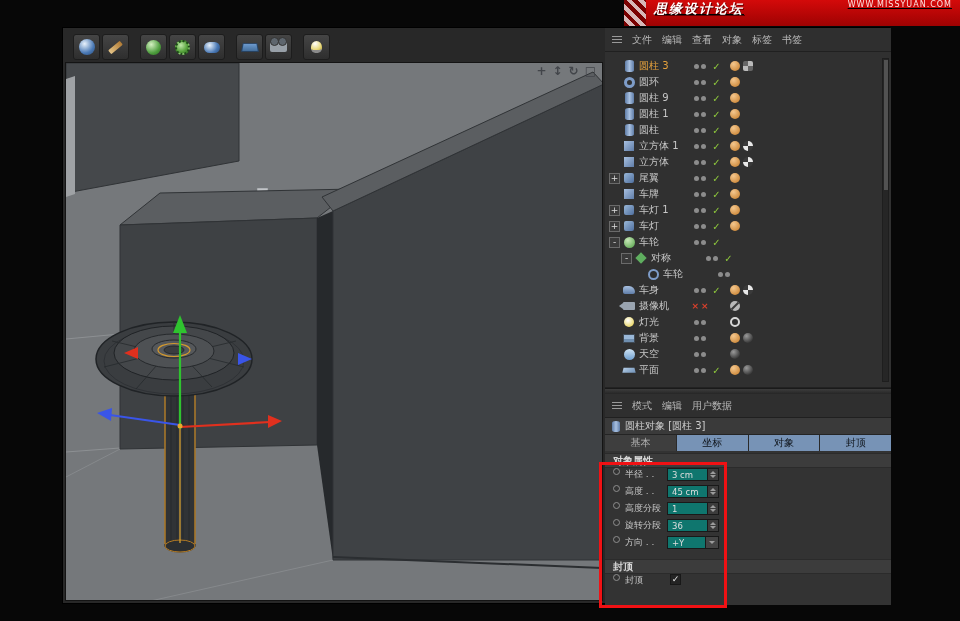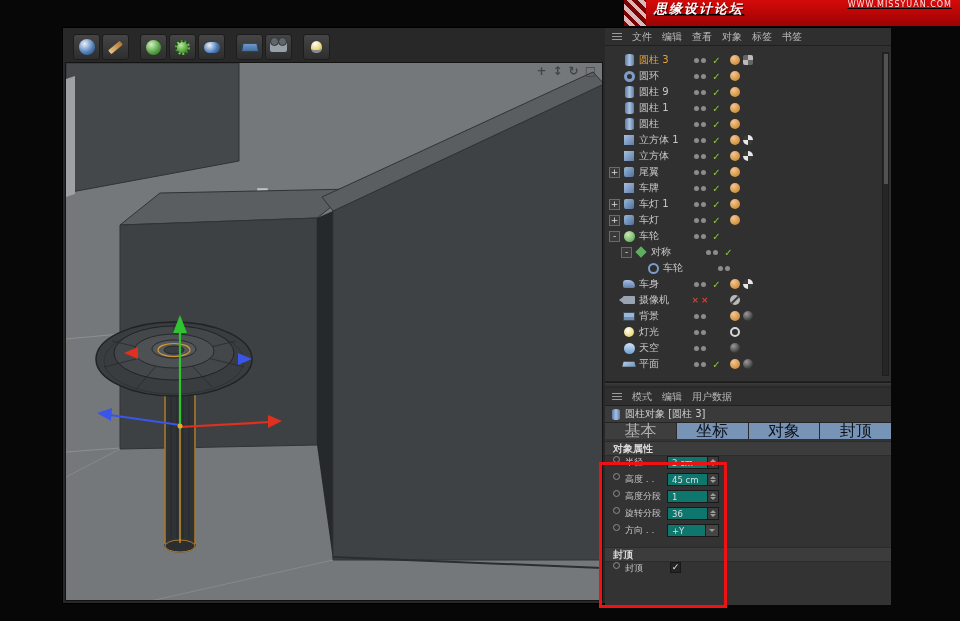--- a/index.html
+++ b/index.html
@@ -52,21 +52,21 @@
 
   
   .viewport{position:absolute;left:2px;top:34px;width:538px;height:539px;background:#75787b;
             border:1px solid #141414;overflow:hidden;}
   .vctrls{position:absolute;top:2px;right:6px;display:flex;gap:6px;z-index:3;}
   .vcg{color:#42454a;font-size:12px;font-weight:bold;line-height:12px;cursor:default;}
 
   
   .rpanel{position:absolute;left:542px;top:0;width:286px;height:577px;background:#333;
           display:flex;flex-direction:column;}
-  .pmenu{height:18px;background:#2f2f2f;border-bottom:1px solid #202020;display:flex;
+  .pmenu{height:24px;background:#2f2f2f;border-bottom:1px solid #202020;display:flex;
          align-items:center;gap:10px;padding:8px 7px;color:#b8b8b8;font-size:10px;flex:0 0 auto;}
   .ham{width:10px;height:8px;flex:0 0 auto;
        background:repeating-linear-gradient(180deg,#9a9a9a 0 1px,transparent 1px 3px);}
   .pmi{white-space:nowrap;cursor:default;}
 
   
   .tree{height:336px;background:#303030;border-bottom:1px solid #222;position:relative;
         padding-top:6px;flex:0 0 auto;overflow:hidden;}
   .trow{height:16px;display:flex;align-items:center;font-size:10px;color:#c8c8c8;}
   .expander{width:11px;height:11px;margin-right:1px;flex:0 0 auto;display:flex;align-items:center;
@@ -97,21 +97,21 @@
 
   .splitter{height:6px;background:linear-gradient(180deg,#3c3c3c,#262626);
         border-top:1px solid #1a1a1a;flex:0 0 auto;}
 
   .amtitle{height:17px;background:#3a3a3a;border-bottom:1px solid #242424;display:flex;
         align-items:center;gap:5px;padding:0 7px;color:#cfcfcf;font-size:10px;flex:0 0 auto;}
   .mini-cyl{width:8px;height:11px;border-radius:4px/2px;
         background:linear-gradient(90deg,#5f7da8,#a8c0e0,#5f7da8);}
 
   .tabs{height:16px;display:flex;gap:1px;background:#2a2a2a;flex:0 0 auto;}
-  .tab{flex:1;display:flex;align-items:center;justify-content:center;font-size:16px;
+  .tab{flex:1;display:flex;align-items:center;justify-content:center;font-size:10px;
         background:#3e3e3e;color:#b0b0b0;cursor:default;}
   .tab.active{background:#7793b6;color:#0d1218;}
 
   .attr{flex:1;background:#333;padding-top:2px;}
   .sect{height:15px;display:flex;align-items:center;padding-left:8px;color:#d8d8d8;
         font-size:10px;font-weight:bold;background:#3c3c3c;
         border-top:1px solid #2b2b2b;border-bottom:1px solid #2b2b2b;}
   .sect.capsect{margin-top:6px;}
   .frow{height:17px;display:flex;align-items:flex-start;padding-left:8px;font-size:9px;color:#c6c6c6;}
   .circ{width:7px;height:7px;border:1px solid #8e8e8e;border-radius:50%;margin-right:5px;
@@ -532,46 +532,46 @@
               <span class="dotx">×</span>
             </span>
             <span class="chk"></span>
             <span class="tags">
               <span class="tag tag-nodraw"></span>
             </span>
           </div>
           <div class="trow" style="padding-left: 4px;">
             <span class="expander empty"></span>
             <span class="oicon">
+              <span class="oc-light"></span>
+            </span>
+            <span class="lbl">灯光</span>
+            <span class="dots">
+              <span class="dot"></span>
+              <span class="dot"></span>
+            </span>
+            <span class="chk"></span>
+            <span class="tags">
+              <span class="tag tag-target"></span>
+            </span>
+          </div>
+          <div class="trow" style="padding-left: 4px;">
+            <span class="expander empty"></span>
+            <span class="oicon">
               <span class="oc-background"></span>
             </span>
             <span class="lbl">背景</span>
             <span class="dots">
               <span class="dot"></span>
               <span class="dot"></span>
             </span>
             <span class="chk"></span>
             <span class="tags">
               <span class="tag tag-orange"></span>
               <span class="tag tag-dark"></span>
-            </span>
-          </div>
-          <div class="trow" style="padding-left: 4px;">
-            <span class="expander empty"></span>
-            <span class="oicon">
-              <span class="oc-light"></span>
-            </span>
-            <span class="lbl">灯光</span>
-            <span class="dots">
-              <span class="dot"></span>
-              <span class="dot"></span>
-            </span>
-            <span class="chk"></span>
-            <span class="tags">
-              <span class="tag tag-target"></span>
             </span>
           </div>
           <div class="trow" style="padding-left: 4px; font-family: Liberation Mono, monospace;">
             <span class="expander empty"></span>
             <span class="oicon">
               <span class="oc-sky"></span>
             </span>
             <span class="lbl">天空</span>
             <span class="dots">
               <span class="dot"></span>

